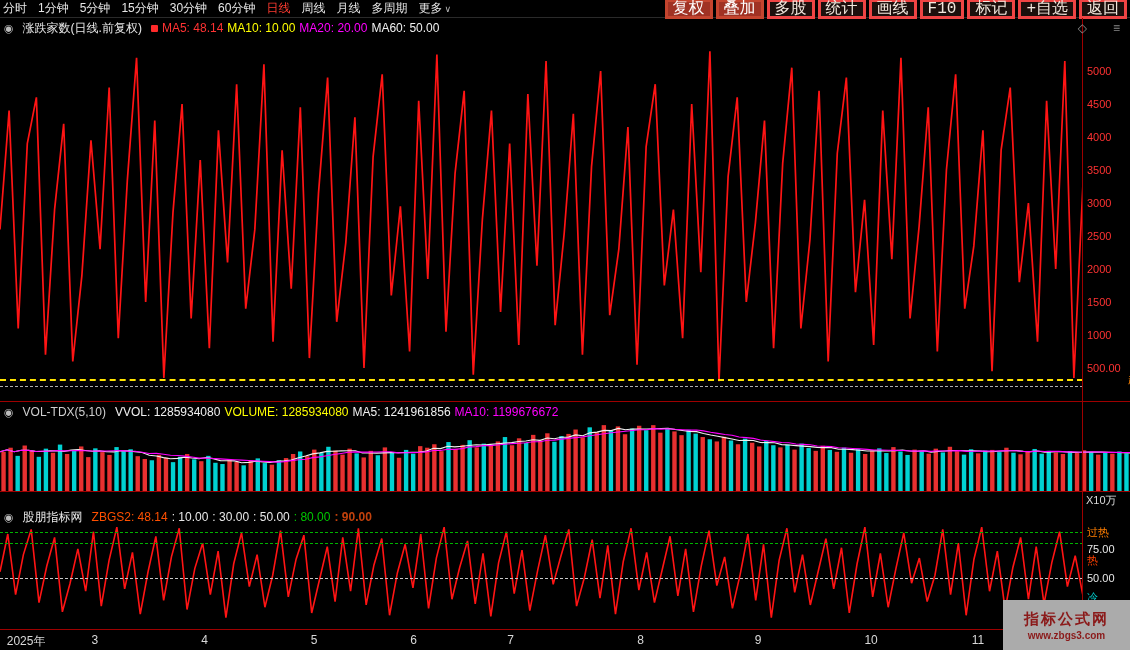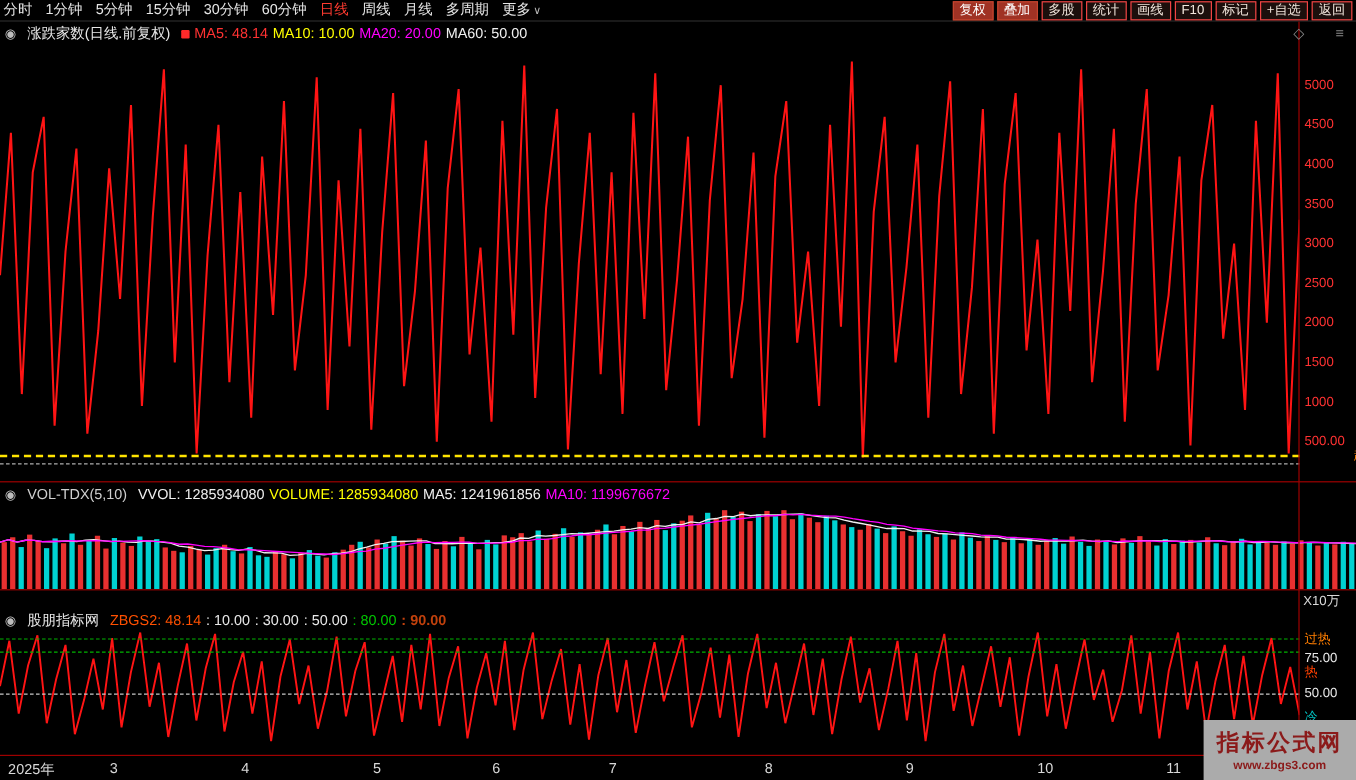--- a/index.html
+++ b/index.html
@@ -8,22 +8,22 @@
   body { position:relative; color:#ddd; }
 
   
   .toolbar { height:18px; display:flex; align-items:center; justify-content:space-between;
     padding:0 3px; font-size:12px; border-bottom:1px solid #2a2a2a; background:#000; }
   .periods { display:flex; gap:11px; align-items:center; white-space:nowrap; }
   .period { color:#e6e6e6; cursor:default; }
   .period.active { color:#ff3b30; }
   .chev { color:#bbb; font-size:9px; margin-left:2px; }
   .tb-right { display:flex; gap:3px; align-items:center; }
-  .tb-btn { font-size:11px; line-height:14px; padding:0 5px; color:#f2e6dc;
-    background:#1c0f0c; border:1px solid #ef4444; }
+  .tb-btn { font-size:16px; line-height:14px; padding:0 5px; color:#f2e6dc;
+    background:#1c0f0c; border:3px solid #ef4444;font-family:Liberation Mono, monospace; }
   .tb-btn.hot { background:#a03224; border-color:#c4442e; color:#fff; }
 
   
   .phdr { display:flex; align-items:center; gap:9px; font-size:12px; padding:0 4px;
     white-space:nowrap; position:relative; z-index:6; }
   .phdr .ttl { color:#e8e8e8; }
   .ind { display:flex; gap:4px; align-items:center; }
   .dot { width:7px; height:7px; background:#ff2a2a; border-radius:1px; display:inline-block; }
   .hdr-icons { margin-left:auto; display:flex; gap:26px; padding-right:6px; color:#8a8a8a; font-size:12px; }
   .circ-icon { color:#bdbdbd; font-size:11px; }
@@ -44,21 +44,21 @@
   #row-osc   { height:104px; }
   #xaxis-row { height:20px; position:relative; font-size:12px; }
 
   .dashline { position:absolute; left:0; right:0; height:0; z-index:4; }
   .xlabel { position:absolute; top:3px; color:#d8d8d8; white-space:nowrap;text-align:center; }
 
   .vline { position:absolute; top:18px; bottom:0; right:47px; width:1px; background:#9e0000; z-index:5; }
 
   .watermark { position:absolute; right:0; bottom:0; width:127px; height:50px; background:#ababab;
     z-index:20; display:flex; flex-direction:column; align-items:center; justify-content:center; gap:1px; }
-  .watermark .l1 { color:#8b1a1a; font-weight:bold; font-size:19px; letter-spacing:2px; }
+  .watermark .l1 { color:#8b1a1a; font-weight:bold; font-size:15px; letter-spacing:2px; }
   .watermark .l2 { color:#8b1a1a; font-weight:bold; font-size:10px; }
 
   .unit { color:#d8d8d8; position:absolute; left:3px; top:1px; font-size:11px; }
 </style>
 </head>
 <body>
 
 <div class="vline"></div>
 
 <div class="toolbar">

